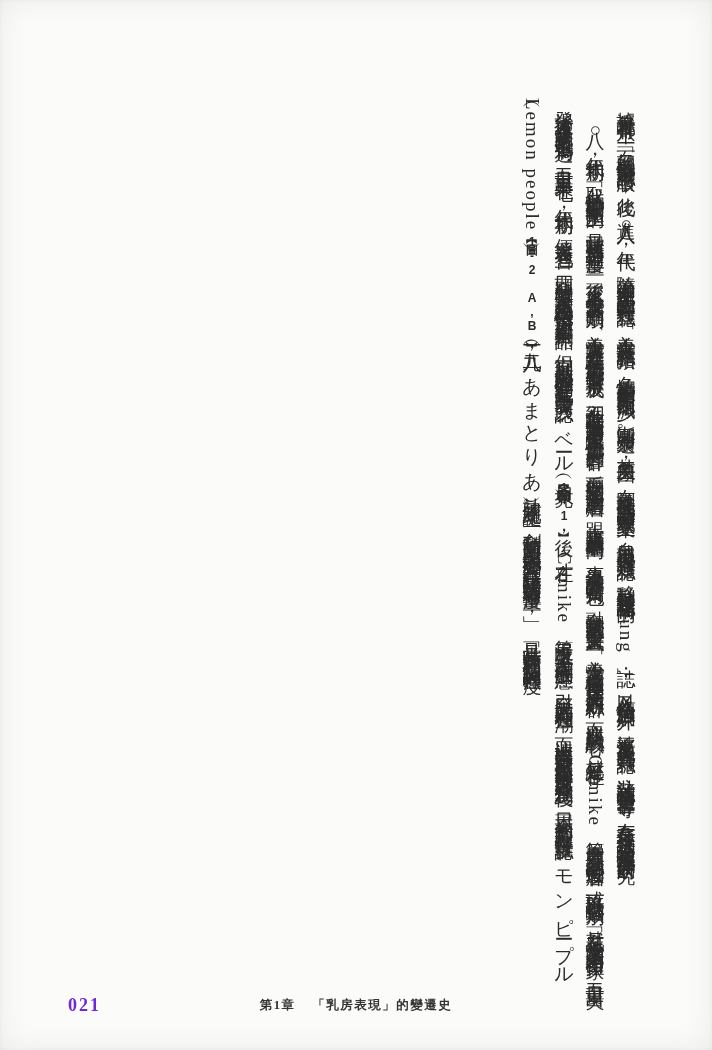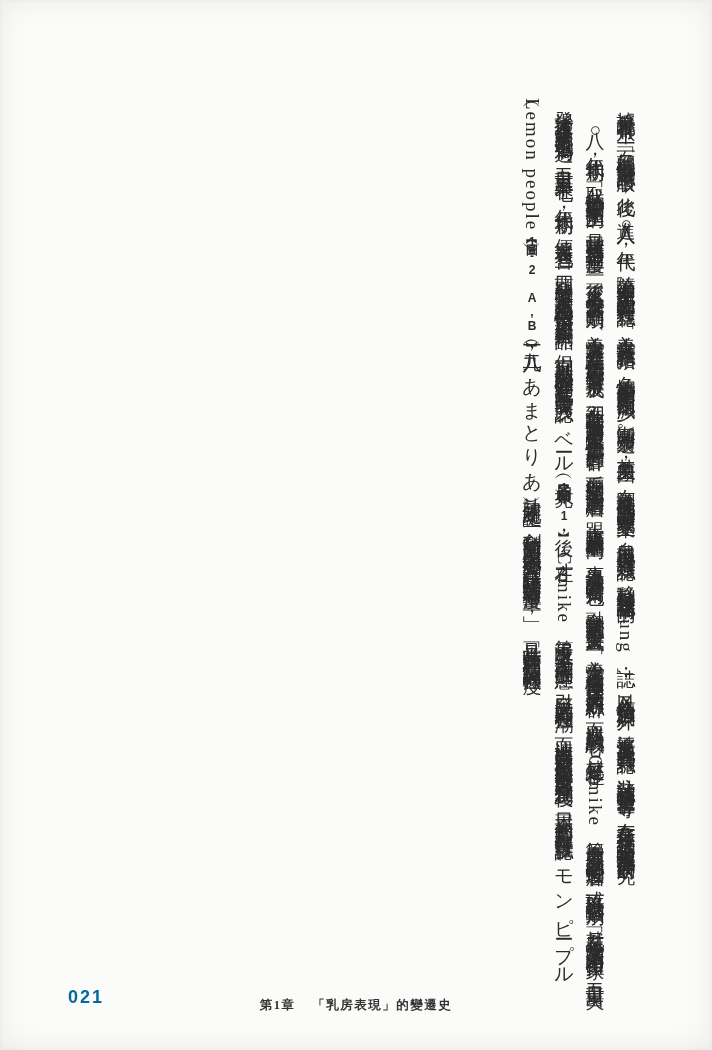--- a/index.html
+++ b/index.html
@@ -43,26 +43,26 @@
   .footer-row {
     position: absolute;
     left: 0;
     right: 0;
     bottom: 34px;
     height: 22px;
   }
   .page-number {
     position: absolute;
     left: 68px;
-    bottom: 8px;
-    font-family: Liberation Sans, sans-serif;
+    bottom: 0;
+    font-family: Liberation Serif, serif;
     font-weight: bold;
     font-size: 18px;
     letter-spacing: 2px;
-    color: #0369a1;
+    color: #6d28d9;
   }
   .running-footer {
     position: absolute;
     left: 0;
     right: 0;
     bottom: 2px;
     text-align: center;
     font-size: 12.5px;
     font-weight: bold;
     letter-spacing: 1.5px;

